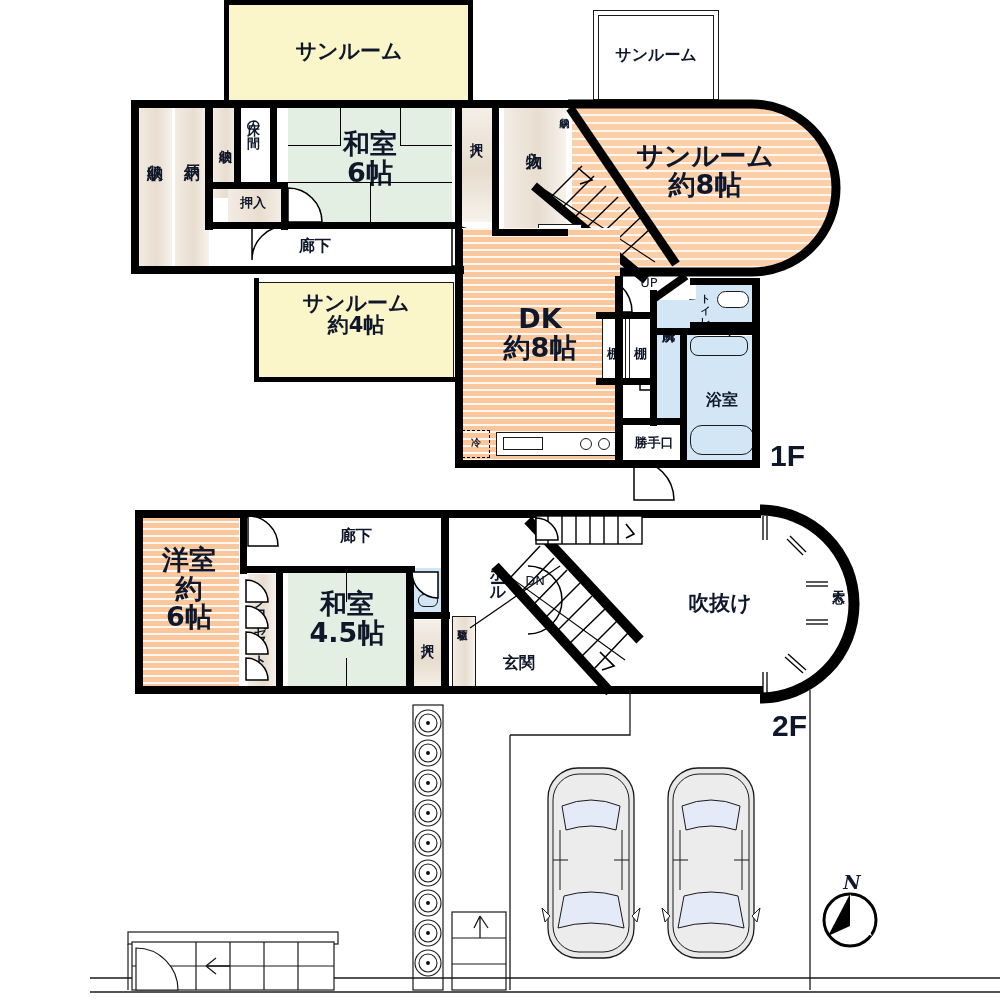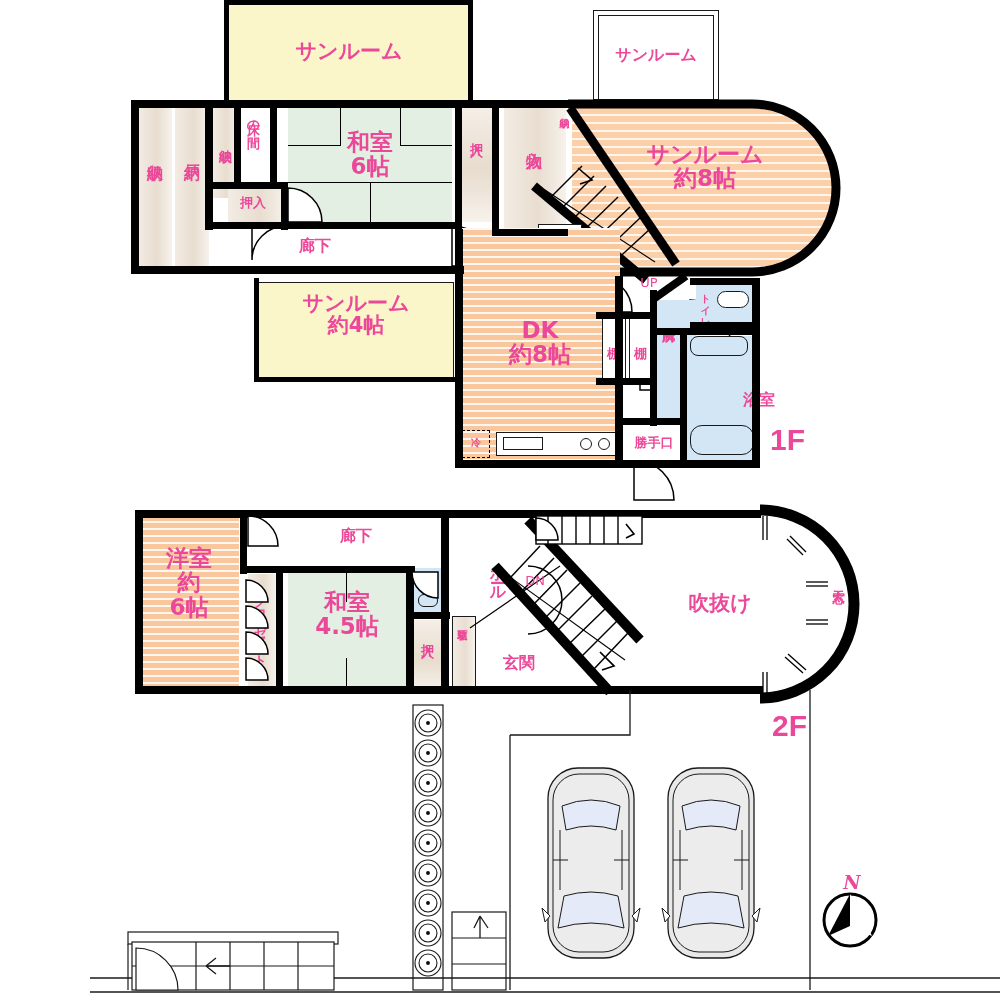--- a/index.html
+++ b/index.html
@@ -21,25 +21,25 @@
   }
   .f-woodL{
     background-color:#fbcfa8;
     background-image:repeating-linear-gradient(180deg,
       rgba(255,255,255,0.8) 0px, rgba(255,255,255,0.8) 2px,
       rgba(255,255,255,0.0) 2px, rgba(255,255,255,0.0) 8px);
   }
   .ln{background:#000;}
   .thin{border:1px solid #1a1a1a;}
   
-  .lbl{position:absolute;color:#ec4899;line-height:1.06;text-align:center;
+  .lbl{position:absolute;color:#0f172a;line-height:1.06;text-align:center;
        white-space:pre;font-weight:700;letter-spacing:0px;
        font-family:"DejaVu Sans","Liberation Sans",sans-serif;}
   .vert{writing-mode:vertical-rl;text-orientation:upright;white-space:nowrap;line-height:1.0;}
-  .big{font-size:23px;}
+  .big{font-size:27px;}
   .mid{font-size:21px;}
   .sm{font-size:16px;}
   .xs{font-size:13px;}
   .xxs{font-size:10px;}
   .floorlbl{font-size:30px;font-weight:800;font-family:"Liberation Sans",sans-serif;}
   .normalw{font-weight:400;margin-top:18px;}
   svg{position:absolute;left:0;top:0;overflow:visible;}
 </style>
 </head>
 <body>
@@ -132,21 +132,21 @@
     </svg>
 
     <div class="abs f-white" style="left:546px;top:106px;width:30px;height:50px;background:transparent;"></div>
 
     <div class="abs f-white thin" style="left:538px;top:224px;width:44px;height:26px;"></div>
     <div class="lbl xs" style="left:538px;top:229px;width:44px;">棚</div>
 
     <div class="lbl xs normalw" style="left:634px;top:258px;width:30px;">UP</div>
 
     <div class="abs f-wood" style="left:460px;top:228px;width:160px;height:232px;"></div>
-    <div class="lbl big" style="left:462px;top:318px;width:156px;">DK
+    <div class="lbl big" style="left:462px;top:305px;width:156px;">DK
 約8帖</div>
 
     <div class="abs f-white thin" style="left:496px;top:432px;width:124px;height:24px;"></div>
     <div class="abs f-white thin" style="left:503px;top:437px;width:40px;height:13px;"></div>
     <div class="abs thin" style="left:580px;top:438px;width:12px;height:12px;border-radius:50%;"></div>
     <div class="abs thin" style="left:598px;top:438px;width:12px;height:12px;border-radius:50%;"></div>
 
     <div class="abs" style="left:462px;top:430px;width:28px;height:28px;border:1.5px dashed #000;"></div>
     <div class="lbl xxs" style="left:462px;top:438px;width:28px;">冷</div>
 
@@ -162,21 +162,21 @@
     <div class="lbl vert xs" style="left:634px;top:336px;">棚</div>
 
     <div class="abs f-blue" style="left:656px;top:300px;width:40px;height:120px;"></div>
     <div class="lbl vert xs" style="left:662px;top:318px;">洗面所</div>
 
     <div class="abs f-blue" style="left:696px;top:284px;width:62px;height:44px;"></div>
     <div class="lbl vert xxs" style="left:700px;top:287px;">トイレ</div>
     <div class="abs f-white thin" style="left:717px;top:291px;width:32px;height:17px;border-radius:9px;"></div>
 
     <div class="abs f-blue" style="left:686px;top:336px;width:72px;height:124px;"></div>
-    <div class="lbl sm" style="left:723px;top:392px;width:72px;">浴室</div>
+    <div class="lbl sm" style="left:686px;top:392px;width:72px;">浴室</div>
     <div class="abs f-blue thin" style="left:690px;top:425px;width:64px;height:30px;border-radius:12px;"></div>
 
     <div class="abs f-blue thin" style="left:690px;top:336px;width:58px;height:20px;border-radius:8px;"></div>
 
     <div class="abs f-white" style="left:626px;top:424px;width:56px;height:36px;"></div>
     <div class="lbl xs" style="left:624px;top:436px;width:60px;">勝手口</div>
 
     <div class="abs ln" style="left:131px;top:100px;width:8px;height:174px;"></div>
     <div class="abs ln" style="left:131px;top:100px;width:375px;height:8px;"></div>
     <div class="abs ln" style="left:498px;top:100px;width:78px;height:8px;"></div>
@@ -226,21 +226,21 @@
         <line x1="461" y1="300" x2="461" y2="380" stroke-width="1.5"></line>
         <line x1="754" y1="300" x2="754" y2="325" stroke-width="1.5"></line>
         <line x1="758" y1="300" x2="758" y2="325" stroke-width="1.5"></line>
         <line x1="754" y1="345" x2="754" y2="380" stroke-width="1.5"></line>
         <line x1="758" y1="345" x2="758" y2="380" stroke-width="1.5"></line>
         <line x1="498" y1="462" x2="600" y2="462"></line>
           <line x1="498" y1="466" x2="600" y2="466"></line>
       </g>
     </svg>
 
-    <div class="lbl floorlbl" style="left:770px;top:424px;width:60px;text-align:left;">1F</div>
+    <div class="lbl floorlbl" style="left:770px;top:440px;width:60px;text-align:left;">1F</div>
   </div>
 
   <div class="abs" style="left:0;top:0;width:1000px;height:1000px;">
 
     <div class="abs f-white" style="left:131px;top:506px;width:700px;height:196px;"></div>
 
     <div class="abs f-wood" style="left:139px;top:514px;width:100px;height:180px;"></div>
     <div class="lbl big" style="left:139px;top:546px;width:100px;">洋室
 約
 6帖</div>

